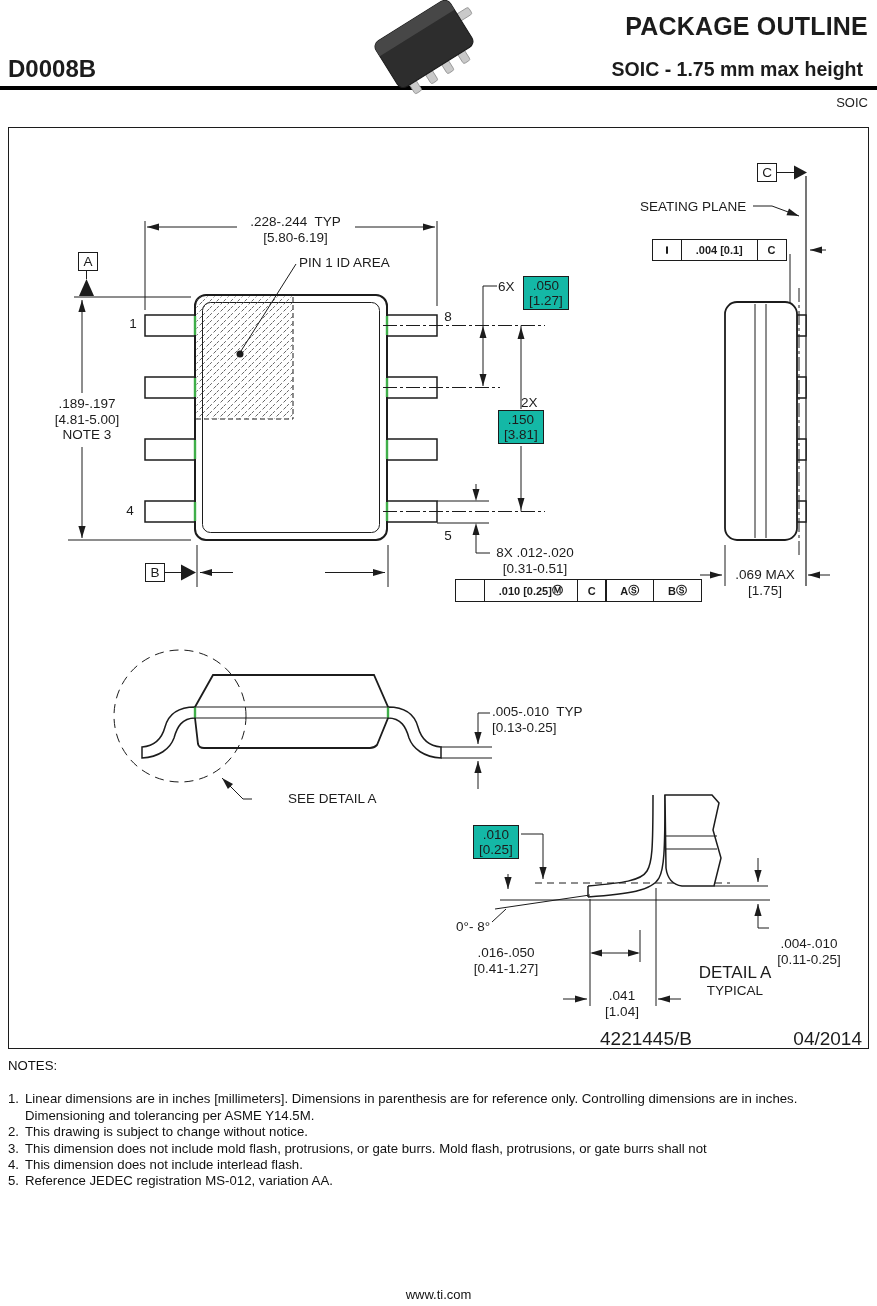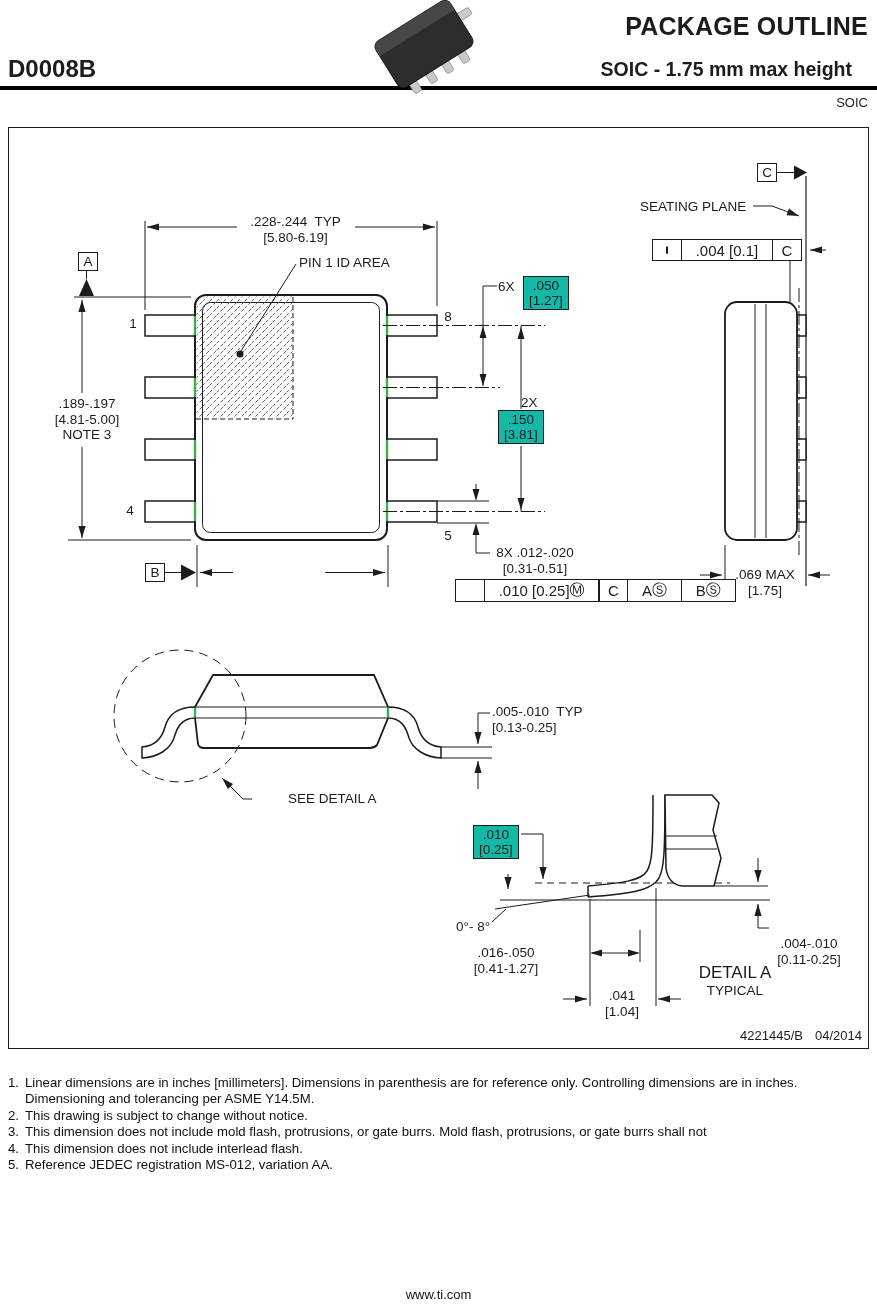--- a/index.html
+++ b/index.html
@@ -23,35 +23,35 @@
     display:flex; align-items:center; justify-content:center;
     font-size:13.5px; background:#fff;
   }
   .dim-box {
     border:1.4px solid #1c1c1c; padding:1px 5px; background:#14b8a6;
     font-size:13.5px; line-height:15px; text-align:center;
   }
   .fcf { display:flex; align-items:stretch; background:#fff; height:23px; }
   .fcf-cell {
     border:1.3px solid #1c1c1c; display:flex; align-items:center; justify-content:center;
-    padding:0 14px; font-size:15px; margin-left:-1.3px; white-space:pre;
+    padding:0 14px; font-size:11px; margin-left:-1.3px; white-space:pre;font-weight:bold;
   }
   .fcf-cell:first-child { margin-left:0; }
   .semicircle {
     width:16px; height:8px; border:1.4px solid #1c1c1c;
     border-radius:9px 9px 0 0; background:#fff;
   }
   svg.overlay { position:absolute; left:0; top:0; z-index:1; }
   .txt { z-index:2; }
   .notes { font-size:13.2px; line-height:16.4px; color:#111; }
   .note-row { display:flex; }
   .note-num { width:17px; flex:none; }
   .detail-title { font-size:17px; }
   .detail-sub { font-size:13.5px; }
-  .docnum { display:flex; gap:12px; font-size:13px; justify-content:flex-end; }
+  .docnum { display:flex; gap:12px; font-size:19px; justify-content:space-between; }
   .footer-url { font-size:13px; color:#111; text-align:center; }
 </style>
 </head>
 <body>
 
 <div id="page">
 
   <svg class="overlay" width="877" height="1306" viewBox="0 0 877 1306">
     <defs>
       <marker id="arw" markerWidth="14" markerHeight="10" refX="13" refY="5" orient="auto" markerUnits="userSpaceOnUse">
@@ -240,21 +240,21 @@
       <line x1="640" y1="930" x2="640" y2="962"></line>
 
       <line x1="656" y1="888" x2="656" y2="1006"></line>
       <line x1="563" y1="999" x2="587" y2="999" marker-end="url(#arw)"></line>
       <line x1="681" y1="999" x2="658" y2="999" marker-end="url(#arw)"></line>
     </g>
   </svg>
 
   <div class="abs txt hdr-part" style="left:8px; top:55px;">D0008B</div>
   <div class="abs txt hdr-title" style="right:9px; top:12px;">PACKAGE OUTLINE</div>
-  <div class="abs txt hdr-sub" style="right:25px; top:58px;">SOIC - 1.75 mm max height</div>
+  <div class="abs txt hdr-sub" style="right:14px; top:58px;">SOIC - 1.75 mm max height</div>
   <div class="abs rule" style="left:0; top:86px; width:877px; height:4px;"></div>
   <div class="abs txt hdr-soic" style="right:9px; top:95px;">SOIC</div>
 
   <div class="abs frame" style="left:8px; top:127px; width:861px; height:922px;"></div>
 
   <div class="abs txt dim ctr" style="left:213px; top:214px; width:165px;">
     <div class="pre">.228-.244  TYP</div>
     <div>[5.80-6.19]</div>
   </div>
   <div class="abs txt dim" style="left:299px; top:255px;">PIN 1 ID AREA</div>
@@ -339,20 +339,21 @@
     <div class="detail-title">DETAIL A</div>
     <div class="detail-sub">TYPICAL</div>
   </div>
 
   <div class="abs txt docnum" style="left:600px; top:1028px; width:262px;">
     <span>4221445/B</span>
     <span>04/2014</span>
   </div>
 
   <div class="abs txt notes" style="left:8px; top:1058px; width:861px;">
+    <div>NOTES:</div>
     <div style="height:17px;"></div>
     <div class="note-row">
       <span class="note-num">1.</span>
       <span>Linear dimensions are in inches [millimeters]. Dimensions in parenthesis are for reference only. Controlling dimensions are in inches.</span>
     </div>
     <div class="note-row">
       <span class="note-num"></span>
       <span>Dimensioning and tolerancing per ASME Y14.5M.</span>
     </div>
     <div class="note-row">

